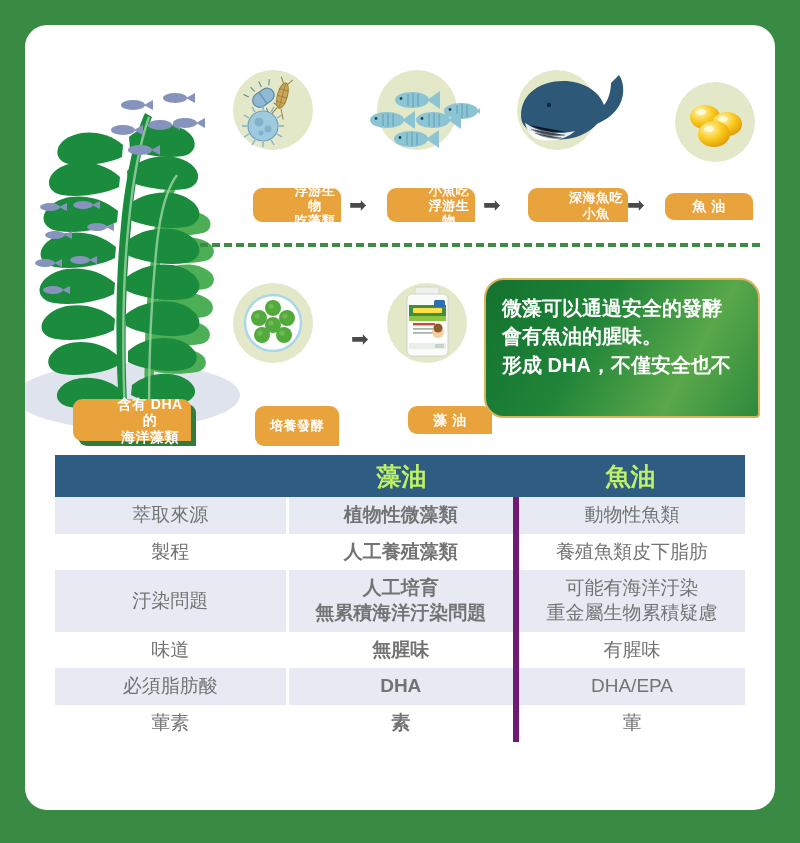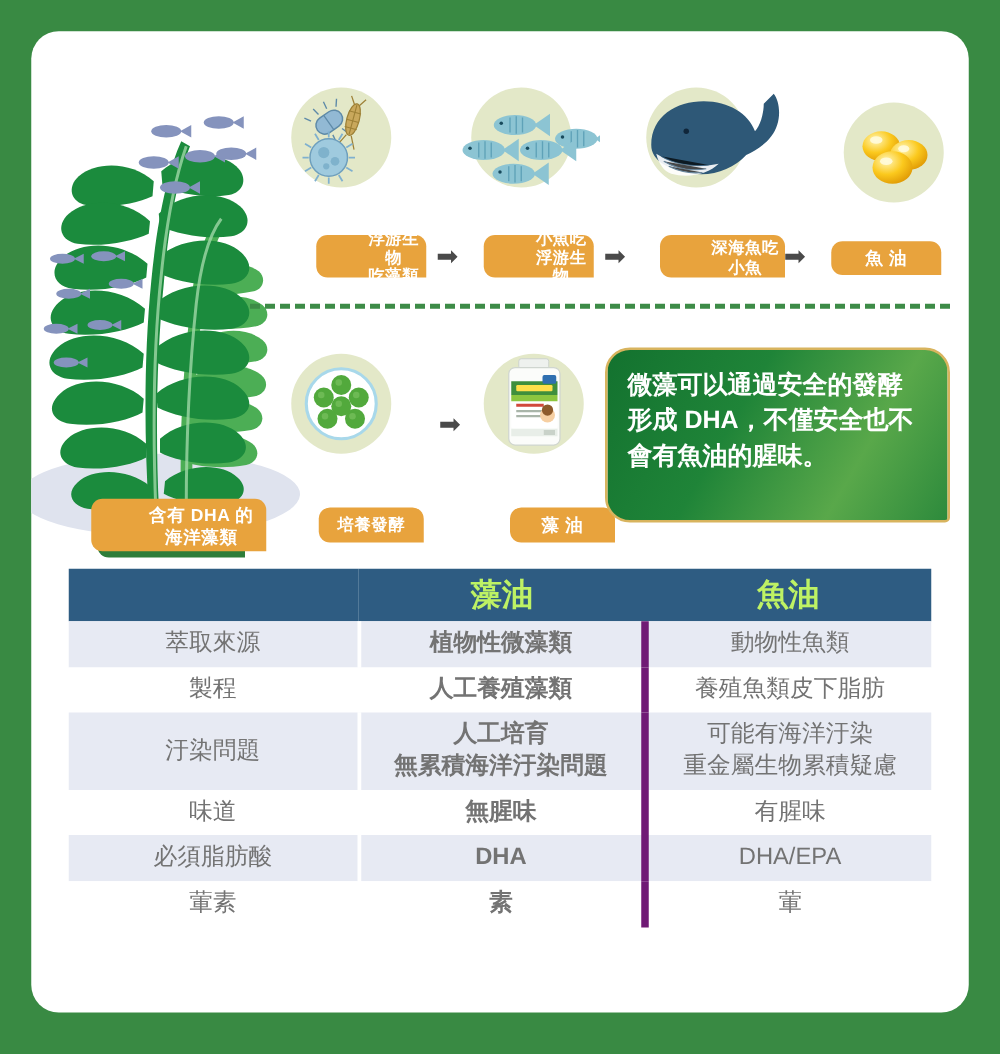--- a/index.html
+++ b/index.html
@@ -37,21 +37,21 @@
     display:flex;align-items:center;justify-content:center;
     text-align:center;
     border-radius:9px 9px 0 9px;
     line-height:1.18;
     letter-spacing:.5px;
     box-sizing:border-box;
   }
   .tag.two-line{padding-top:1px;padding-left:36px;}
 
   .tag-dha{
-    left:48px;top:374px;width:140px;height:42px;
+    left:48px;top:374px;width:118px;height:42px;
     font-size:14px;border-radius:9px 9px 0 9px;
     z-index:4;
   }
   .tag-dha-shadow{
     position:absolute;left:53px;top:379px;width:118px;height:42px;
     background:#2e7d3a;border-radius:9px 9px 0 9px;z-index:3;
   }
   .circle{
     position:absolute;border-radius:50%;
     background:#e3e8c8;
@@ -412,21 +412,21 @@
         </g>
         <g fill="#7cc462" opacity=".65">
           <circle cx="38" cy="23" r="2.6"></circle>
             <circle cx="24" cy="33" r="2.6"></circle>
           <circle cx="52" cy="33" r="2.6"></circle>
             <circle cx="38" cy="40" r="2.6"></circle>
           <circle cx="27" cy="50" r="2.6"></circle>
             <circle cx="49" cy="50" r="2.6"></circle>
         </g>
       </svg>
-      <div class="tag" style="left:230px;top:381px;width:84px;height:28px;font-size:13px;">
+      <div class="tag" style="left:230px;top:381px;width:84px;height:40px;font-size:13px;">
         <span>培養發酵</span>
       </div>
       <span class="arrow" style="left:326px;top:304px;">➡</span>
 
       <div class="circle" style="left:362px;top:258px;width:80px;height:80px;"></div>
       <svg style="position:absolute;left:362px;top:256px;" width="82" height="86" viewBox="0 0 82 86">
         <rect x="28" y="6" width="24" height="8" rx="2" fill="#eef1ee" stroke="#cdd3cd" stroke-width=".8"></rect>
         <rect x="20" y="13" width="41" height="62" rx="5" fill="#fbfcfa" stroke="#cfd5cf" stroke-width="1"></rect>
         <rect x="22" y="24" width="37" height="38" rx="2" fill="#ffffff"></rect>
         <rect x="22" y="24" width="37" height="11" fill="#3f8f3c"></rect>
@@ -441,22 +441,22 @@
         <rect x="22" y="62" width="37" height="6" fill="#e8eee8"></rect>
         <rect x="48" y="63" width="9" height="4" fill="#c9d2c9"></rect>
       </svg>
       <div class="tag" style="left:383px;top:381px;width:84px;height:28px;font-size:14px;">
         <span>藻 油</span>
       </div>
     </div>
 
     <div class="green-box" style="left:459px;top:253px;">
       <span class="cellline">微藻可以通過安全的發酵</span>
+      <span class="cellline">會有魚油的腥味。</span>
       <span class="cellline">形成 DHA，不僅安全也不</span>
-      <span class="cellline">會有魚油的腥味。</span>
     </div>
 
     <table class="cmp" style="left:30px;top:430px;">
       <colgroup>
           <col class="c1">
           <col class="c2">
           <col class="c3">
         </colgroup>
       <thead>
         <tr>

